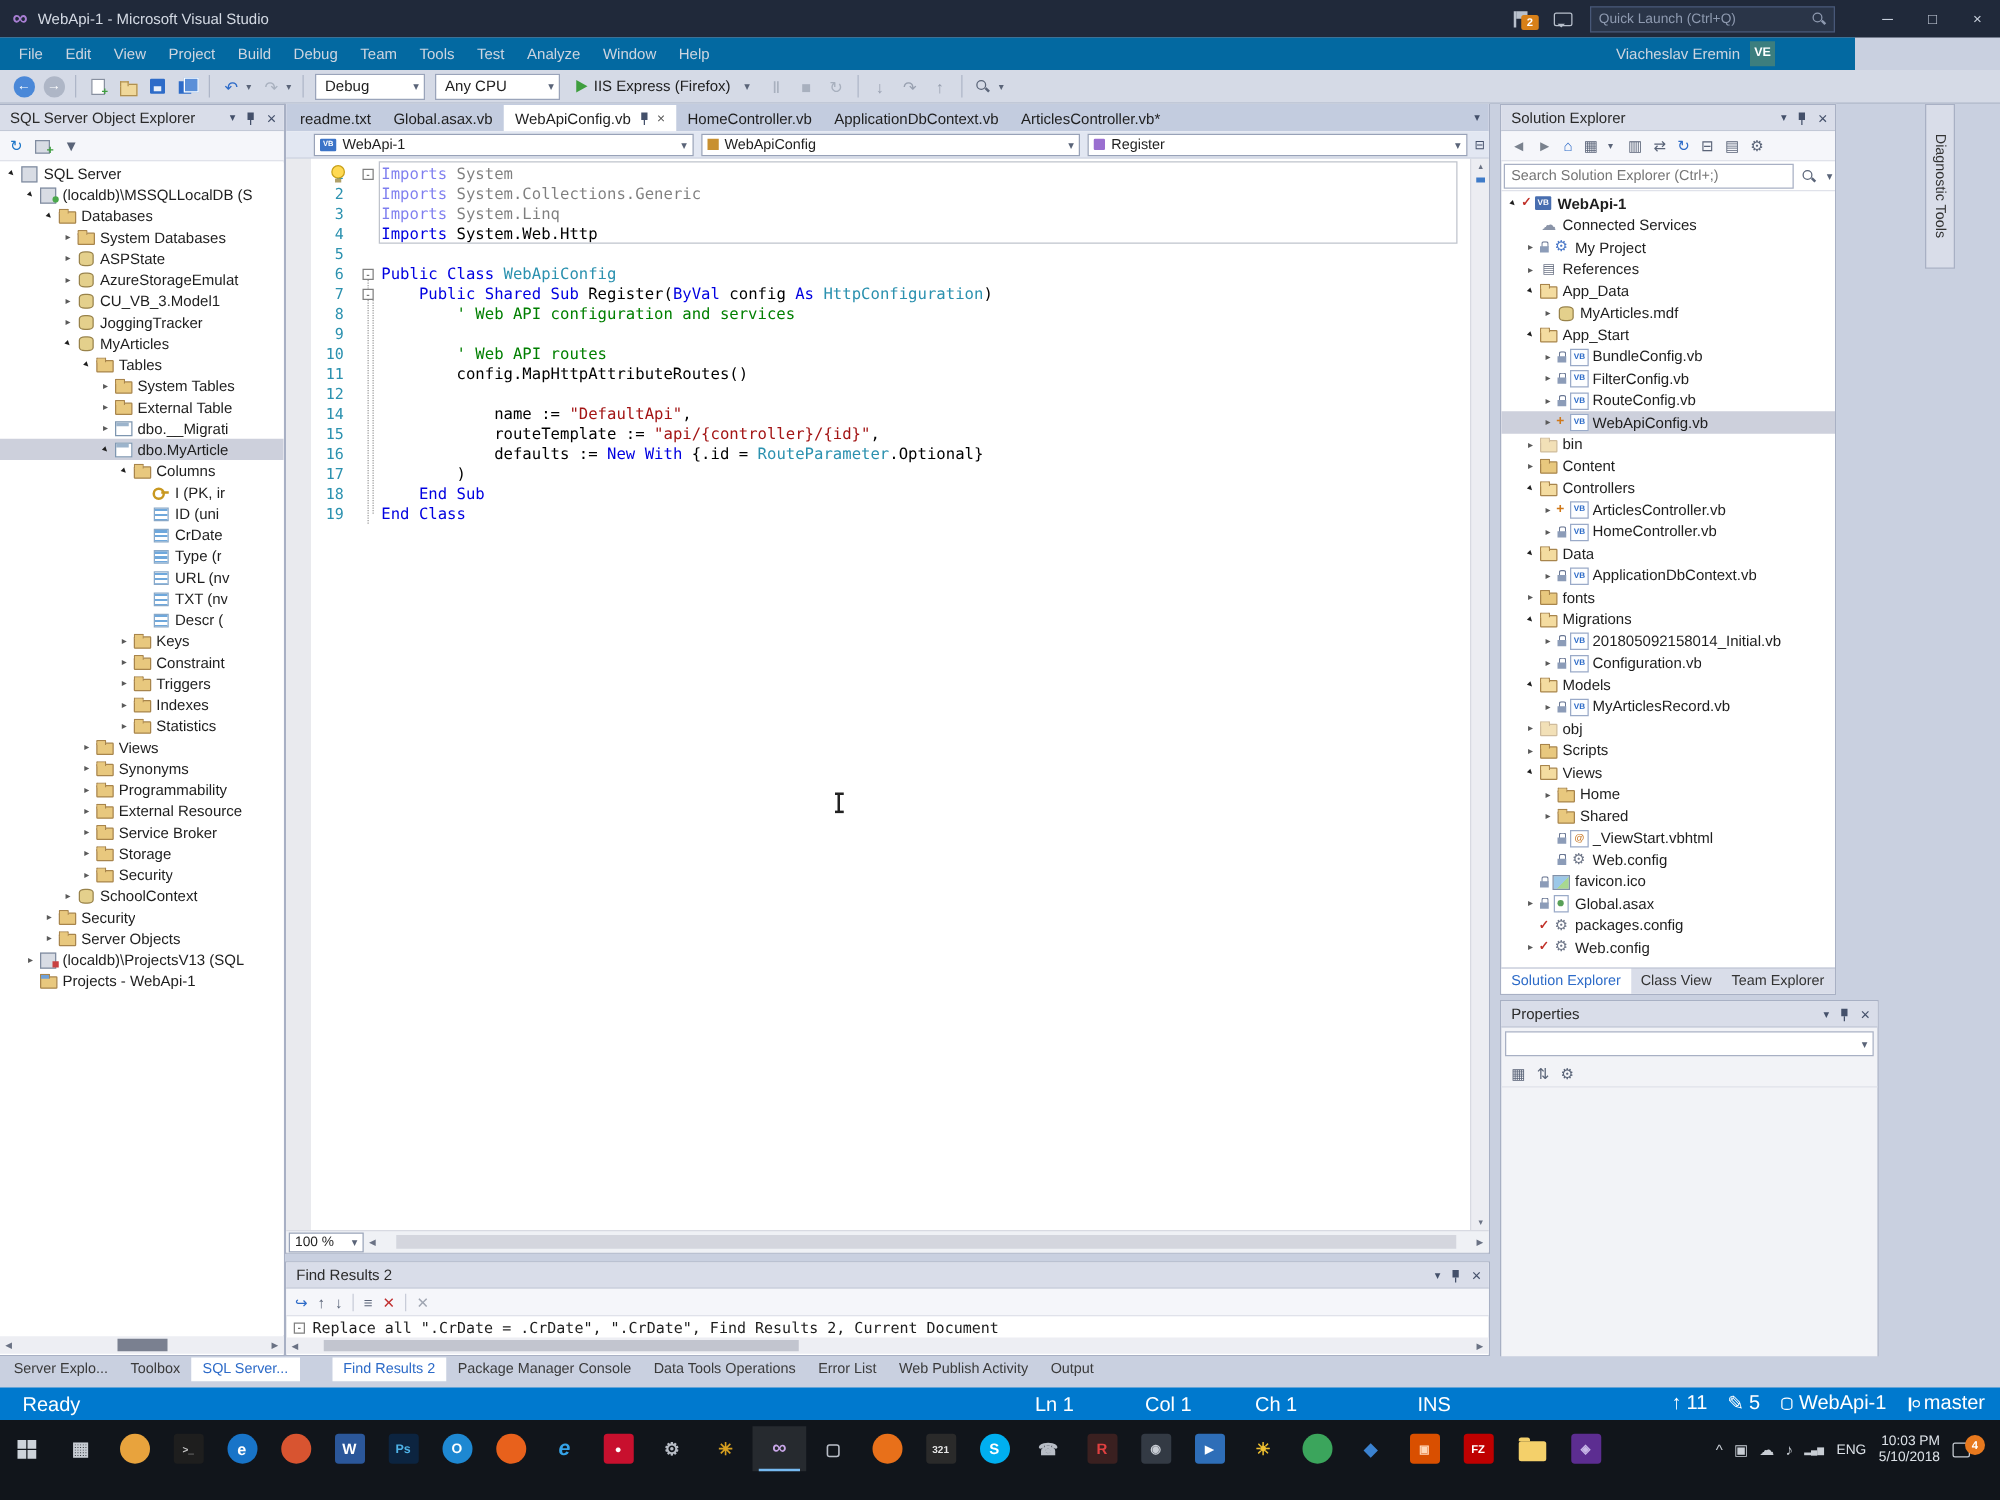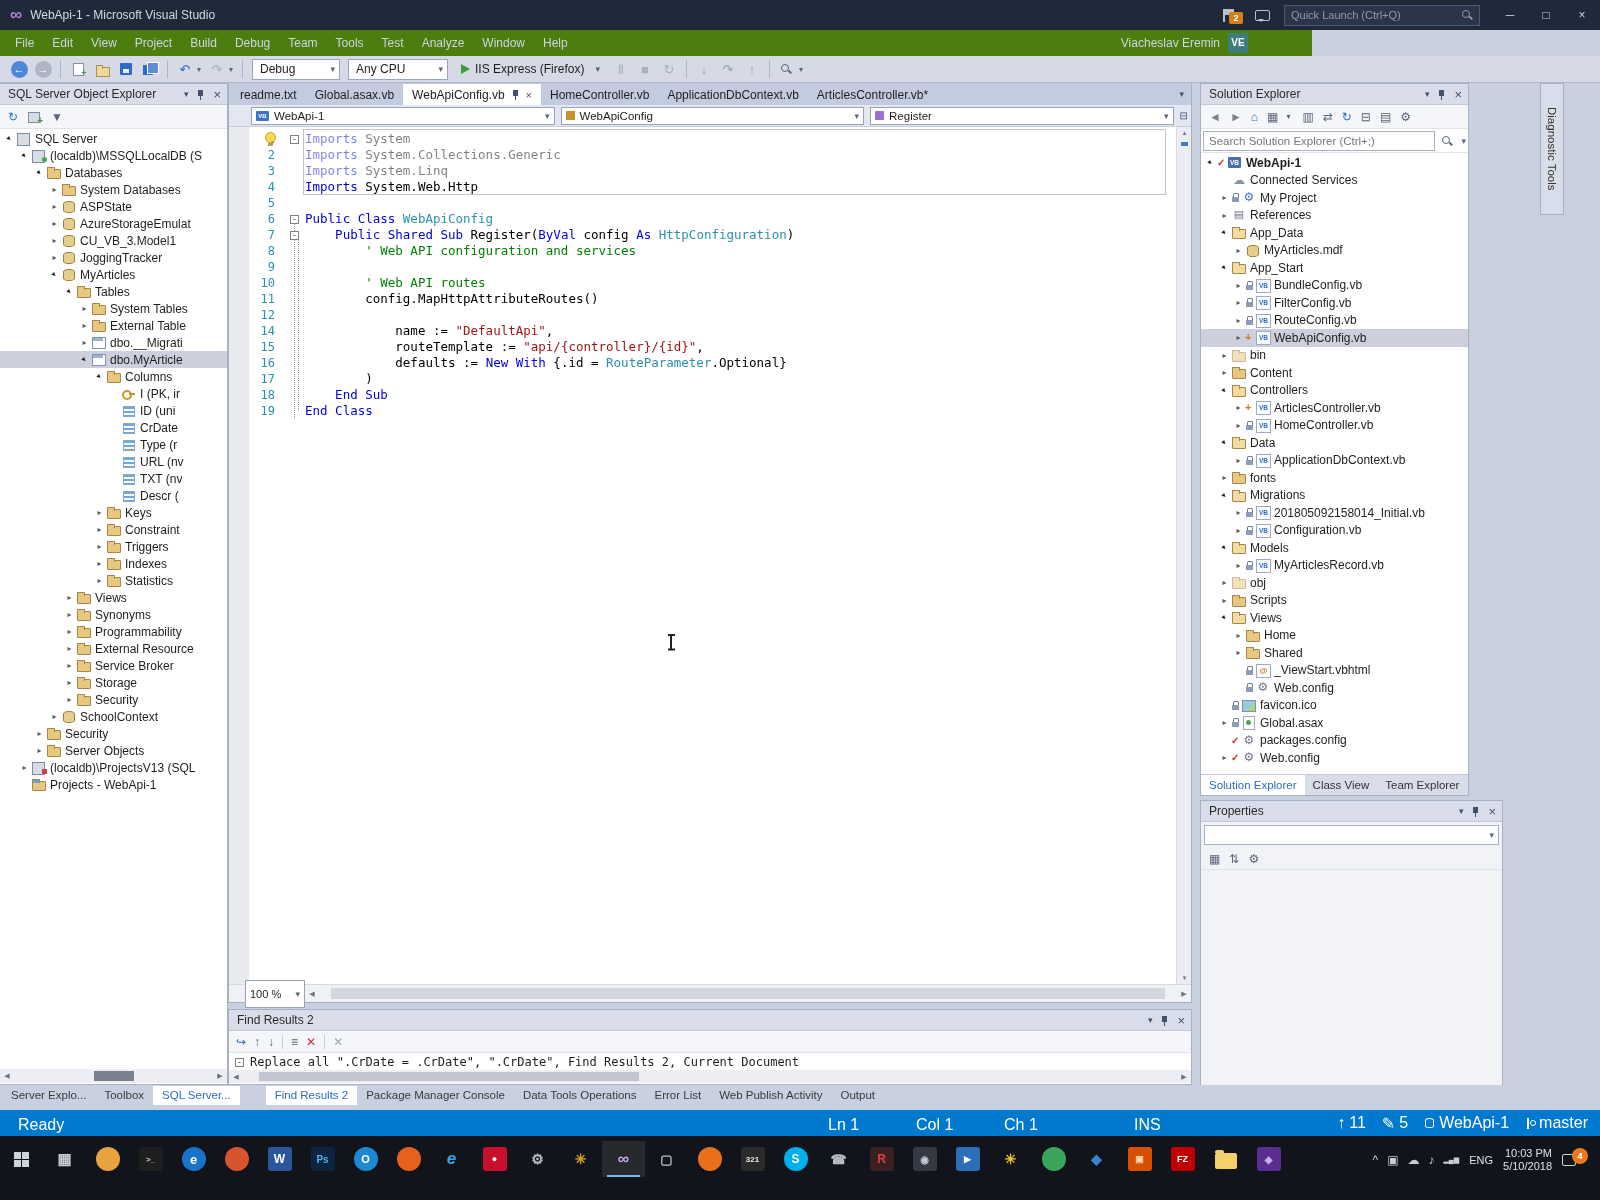--- a/index.html
+++ b/index.html
@@ -10,31 +10,31 @@
 .titlebar{position:absolute;left:0;top:0;width:1600px;height:30px;background:#20293A;display:flex;align-items:center;color:#C8D0DC}
 .vslogo{color:#A97FD4;font-size:17px;margin:0 8px 0 10px;font-weight:bold}
 .wtitle{font-size:12px;color:#D4DAE4}
 .title-right{margin-left:auto;display:flex;align-items:center;height:100%}
 .flagwrap{position:relative;margin-right:16px;width:18px;height:15px}
 .flag-pole{position:absolute;left:2px;top:1px;width:2px;height:13px;background:#B8C0CC}
 .flag-cloth{position:absolute;left:4px;top:1px;width:9px;height:6px;background:#B8C0CC}
 .flag-badge{position:absolute;left:8px;top:4px;min-width:14px;height:12px;background:#D88018;color:#fff;font:bold 9px/12px "Liberation Sans",sans-serif;text-align:center;border-radius:2px;padding:0 1px}
 .feedbk{width:15px;height:11px;border:1px solid #B8C0CC;border-radius:2px;margin-right:14px;position:relative}
 .feedbk::after{content:"";position:absolute;left:2px;bottom:-5px;border:3px solid transparent;border-top-color:#B8C0CC}
-.quicklaunch{width:196px;height:21px;background:#2A3548;border:1px solid #485878;display:flex;align-items:center;margin-right:12px}
+.quicklaunch{width:196px;height:21px;background:#2A3548;border:1px solid #485878;display:flex;align-items:center;margin-right:24px}
 .ql-input{flex:1;background:transparent;border:none;outline:none;color:#9AA6BA;font:11px "Liberation Sans",sans-serif;padding:0 6px;min-width:0}
 .ql-input::placeholder{color:#8E9AB0}
 .mag{width:12px;height:12px;position:relative;flex:none;margin-right:6px}
 .mag::before{content:"";position:absolute;left:1px;top:1px;width:6px;height:6px;border:1.5px solid #8E9AB0;border-radius:50%}
 .mag::after{content:"";position:absolute;left:8px;top:8px;width:4px;height:1.5px;background:#8E9AB0;transform:rotate(45deg)}
 .mag.gray::before{border-color:#5A6478}.mag.gray::after{background:#5A6478}
 .winbtn{width:36px;height:30px;text-align:center;line-height:30px;font-size:12px;color:#C8D0DC}
 
 
-.menubar{position:absolute;left:0;top:30px;width:1312px;height:26px;background:#4d7c0f;display:flex;align-items:center;color:#CDD5E0}
+.menubar{position:absolute;left:0;top:30px;width:1484px;height:26px;background:#0369a1;display:flex;align-items:center;color:#CDD5E0}
 .menus{display:flex;height:100%;padding-left:6px}
 .menu-item{padding:0 9px;line-height:26px;font-size:12px}
 .menu-right{margin-left:auto;display:flex;align-items:center;padding-right:64px;gap:8px}
 .avatar{width:20px;height:20px;background:#3C7E7E;color:#fff;font:bold 10px/20px "Liberation Sans",sans-serif;text-align:center}
 
 
 .toolbar{position:absolute;left:0;top:56px;width:1600px;height:27px;background:#D5DAE6;border-bottom:1px solid #AEB6C8;display:flex;align-items:center;padding-left:8px;gap:2px}
 .tb-btn{min-width:22px;height:22px;display:flex;align-items:center;justify-content:center;font-size:13px}
 .roundg{width:17px;height:17px;border-radius:50%;color:#fff;font-size:11px;line-height:17px;text-align:center;display:inline-block}
 .tb-sep{width:1px;height:18px;background:#AEB6C8;margin:0 4px;display:inline-block}
@@ -143,21 +143,21 @@
 .guide{position:absolute;width:0;border-left:1px dotted #9A9A9A}
 .g1{left:65px;top:97px;height:195px}
 .g2{left:69px;top:113px;height:171px}
 .bulb{position:absolute;left:36px;top:5px;width:11px;height:11px;background:#FFD952;border:1px solid #C8A018;border-radius:50%}
 .bulb::after{content:"";position:absolute;left:2px;top:10px;width:5px;height:3px;background:#B0A068}
 .vscroll{position:absolute;right:0;top:44px;bottom:18px;width:15px;background:#ECEDF2;border-left:1px solid #D8DAE2}
 .va{position:absolute;left:0;width:15px;text-align:center;font-size:7px;color:#6A7284}
 .va.top{top:2px}.va.bottom{bottom:2px}
 .vtick{position:absolute;left:4px;top:15px;width:7px;height:4px;background:#3E7BC8}
 .editorbottom{position:absolute;left:0;bottom:0;right:0;height:18px;background:#EFF1F5;border-top:1px solid #D8DAE2;display:flex;align-items:center}
-.zoomcombo{width:60px;height:28px;margin-left:16px;background:#fff;border:1px solid #98A2B8;display:flex;align-items:center;padding:0 4px;font-size:11px}
+.zoomcombo{width:60px;height:16px;margin-left:2px;background:#fff;border:1px solid #98A2B8;display:flex;align-items:center;padding:0 4px;font-size:11px}
 .ed-hscroll{flex:1;height:100%;color:#6A7284;font-size:7px}
 .ed-hscroll .sthumb{left:12px;right:12px;width:auto;top:3px;height:11px;background:#D4D6DE}
 
 
 .findpanel{left:228px;top:1009px;width:964px;height:76px}
 .fr-toolbar{height:22px;display:flex;align-items:center;gap:8px;padding:0 7px;border-bottom:1px solid #E0E2EA;background:#F5F6FA}
 .fr-sep{width:1px;height:14px;background:#C8CCD8;display:inline-block}
 .fr-content{height:18px;display:flex;align-items:center;padding-left:4px;font:12px/18px "DejaVu Sans Mono",monospace;white-space:pre}
 .fr-foldbox{width:9px;height:9px;border:1px solid #808080;font:8px/7px "DejaVu Sans Mono",monospace;text-align:center;margin:0 6px 0 2px;flex:none}
 .fr-hscroll{position:absolute;left:0;bottom:1px;right:0;height:13px;background:#EDEEF3}

